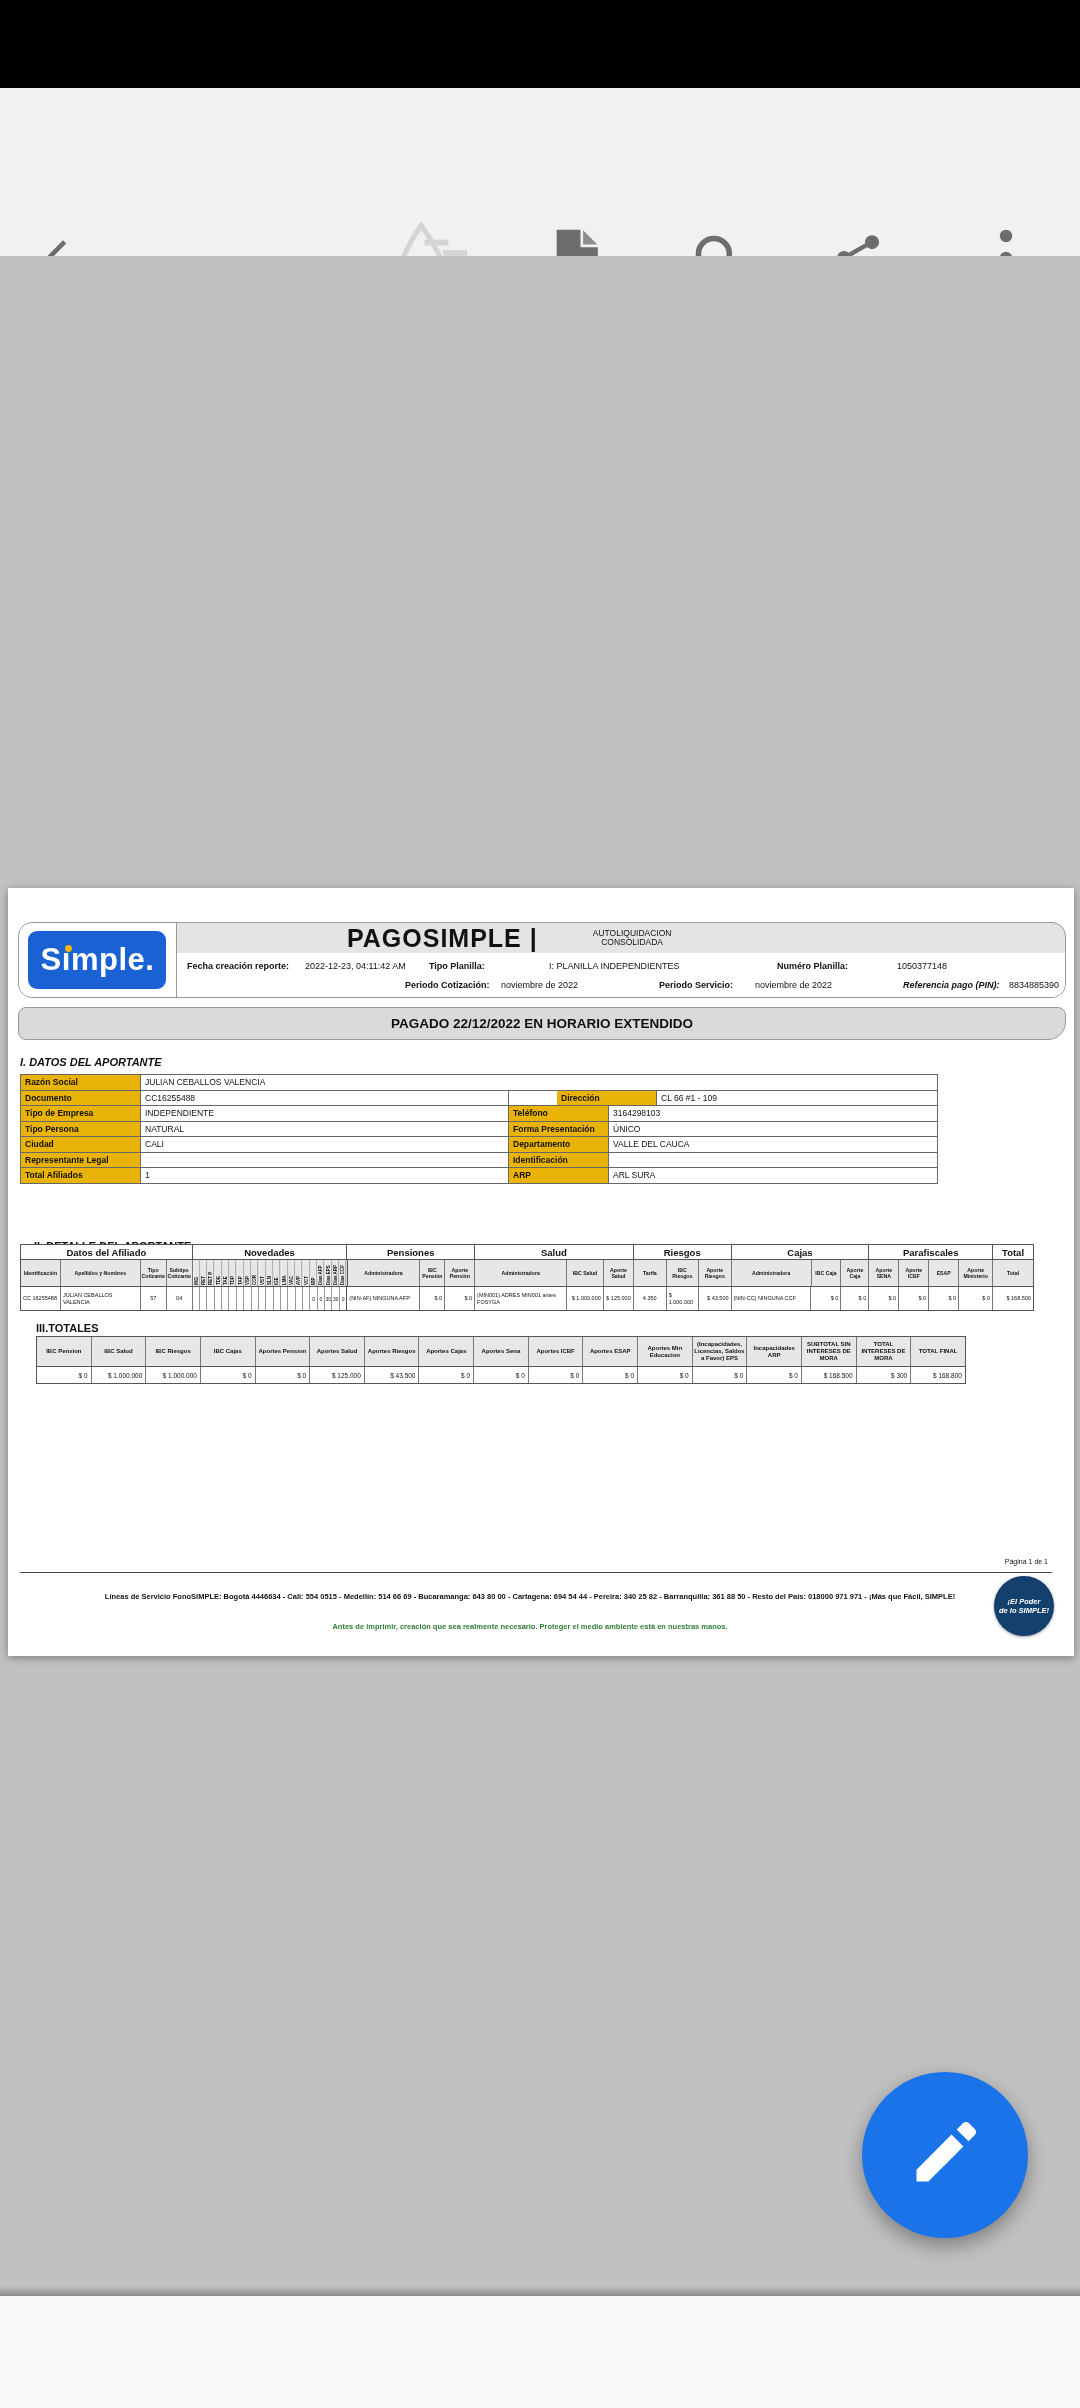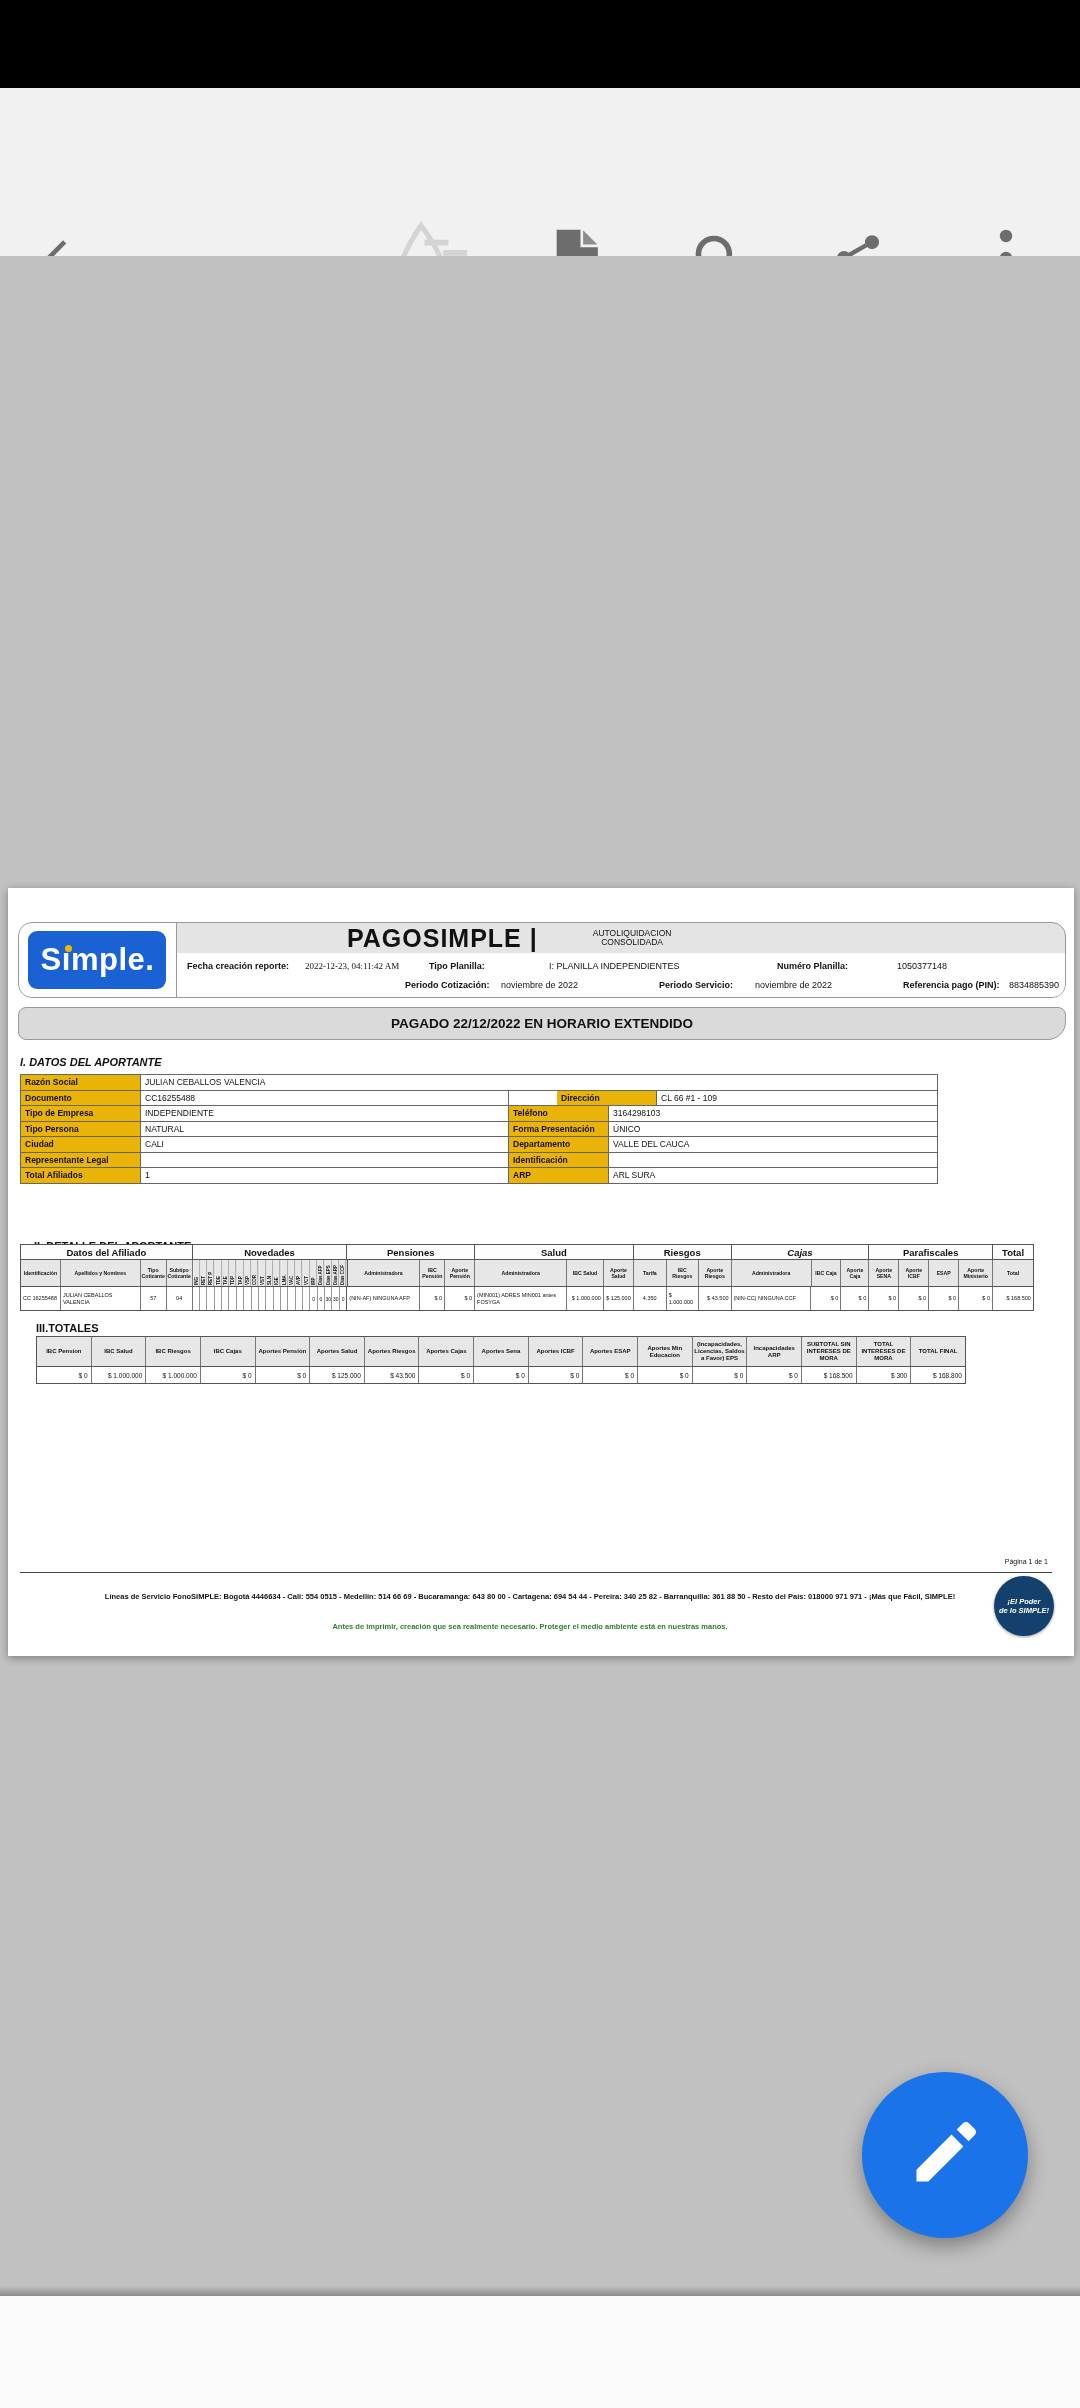--- a/index.html
+++ b/index.html
@@ -171,33 +171,33 @@
         <div class="hdr-title-row">
           <div class="hdr-title">PAGOSIMPLE |</div>
           <div class="hdr-sub">
             <div>AUTOLIQUIDACION</div>
             <div>CONSOLIDADA</div>
           </div>
         </div>
         <div class="hdr-fields">
           <div class="frow">
             <span class="fl" style="width:118px;">Fecha creación reporte:</span>
-            <span style="width:124px;font-family:Liberation Serif, serif;">2022-12-23, 04:11:42 AM</span>
+            <span style="width:124px;">2022-12-23, 04:11:42 AM</span>
             <span class="fl" style="width:76px;">Tipo Planilla:</span>
             <span style="width:272px;padding-left:44px;">I: PLANILLA INDEPENDIENTES</span>
             <span class="fl" style="width:120px;">Numéro Planilla:</span>
             <span>1050377148</span>
           </div>
           <div class="frow">
             <span style="width:218px;"></span>
             <span class="fl" style="width:96px;">Periodo Cotización:</span>
             <span style="width:158px;">noviembre de 2022</span>
             <span class="fl" style="width:96px;">Periodo Servicio:</span>
             <span style="width:148px;">noviembre de 2022</span>
-            <span class="fl" style="width:106px;">Referencia pago (PIN):</span>
+            <span class="fl" style="width:106px;font-style:italic;">Referencia pago (PIN):</span>
             <span>8834885390</span>
           </div>
         </div>
       </div>
     </div>
 
     <div class="paid-banner">PAGADO 22/12/2022 EN HORARIO EXTENDIDO</div>
 
     <div class="sec-title" style="left:12px;top:168px;font-style:italic;">I. DATOS DEL APORTANTE</div>
     <div class="s1-table">
@@ -244,21 +244,21 @@
     </div>
 
     <div class="sec-title" style="left:26px;top:352px;">II. DETALLE DEL APORTANTE</div>
     <div class="s2-table">
       <div class="s2-grow">
         <div class="s2g" style="width:172px;">Datos del Afiliado</div>
         <div class="s2g" style="width:155px;">Novedades</div>
         <div class="s2g" style="width:128px;">Pensiones</div>
         <div class="s2g" style="width:159px;">Salud</div>
         <div class="s2g" style="width:98px;">Riesgos</div>
-        <div class="s2g" style="width:138px;font-style:italic;">Cajas</div>
+        <div class="s2g" style="width:138px;">Cajas</div>
         <div class="s2g" style="width:124px;">Parafiscales</div>
         <div class="s2g" style="width:40px;">Total</div>
       </div>
       <div class="s2-srow">
         <div class="s2h" style="width:40px;">Identificación</div>
         <div class="s2h" style="width:80px;">Apellidos y Nombres</div>
         <div class="s2h" style="width:26px;">Tipo Cotizante</div>
         <div class="s2h" style="width:26px;">Subtipo Cotizante</div>
         <div class="nov-wrap" style="width:155px;">
             <div class="nov-h">ING</div>

